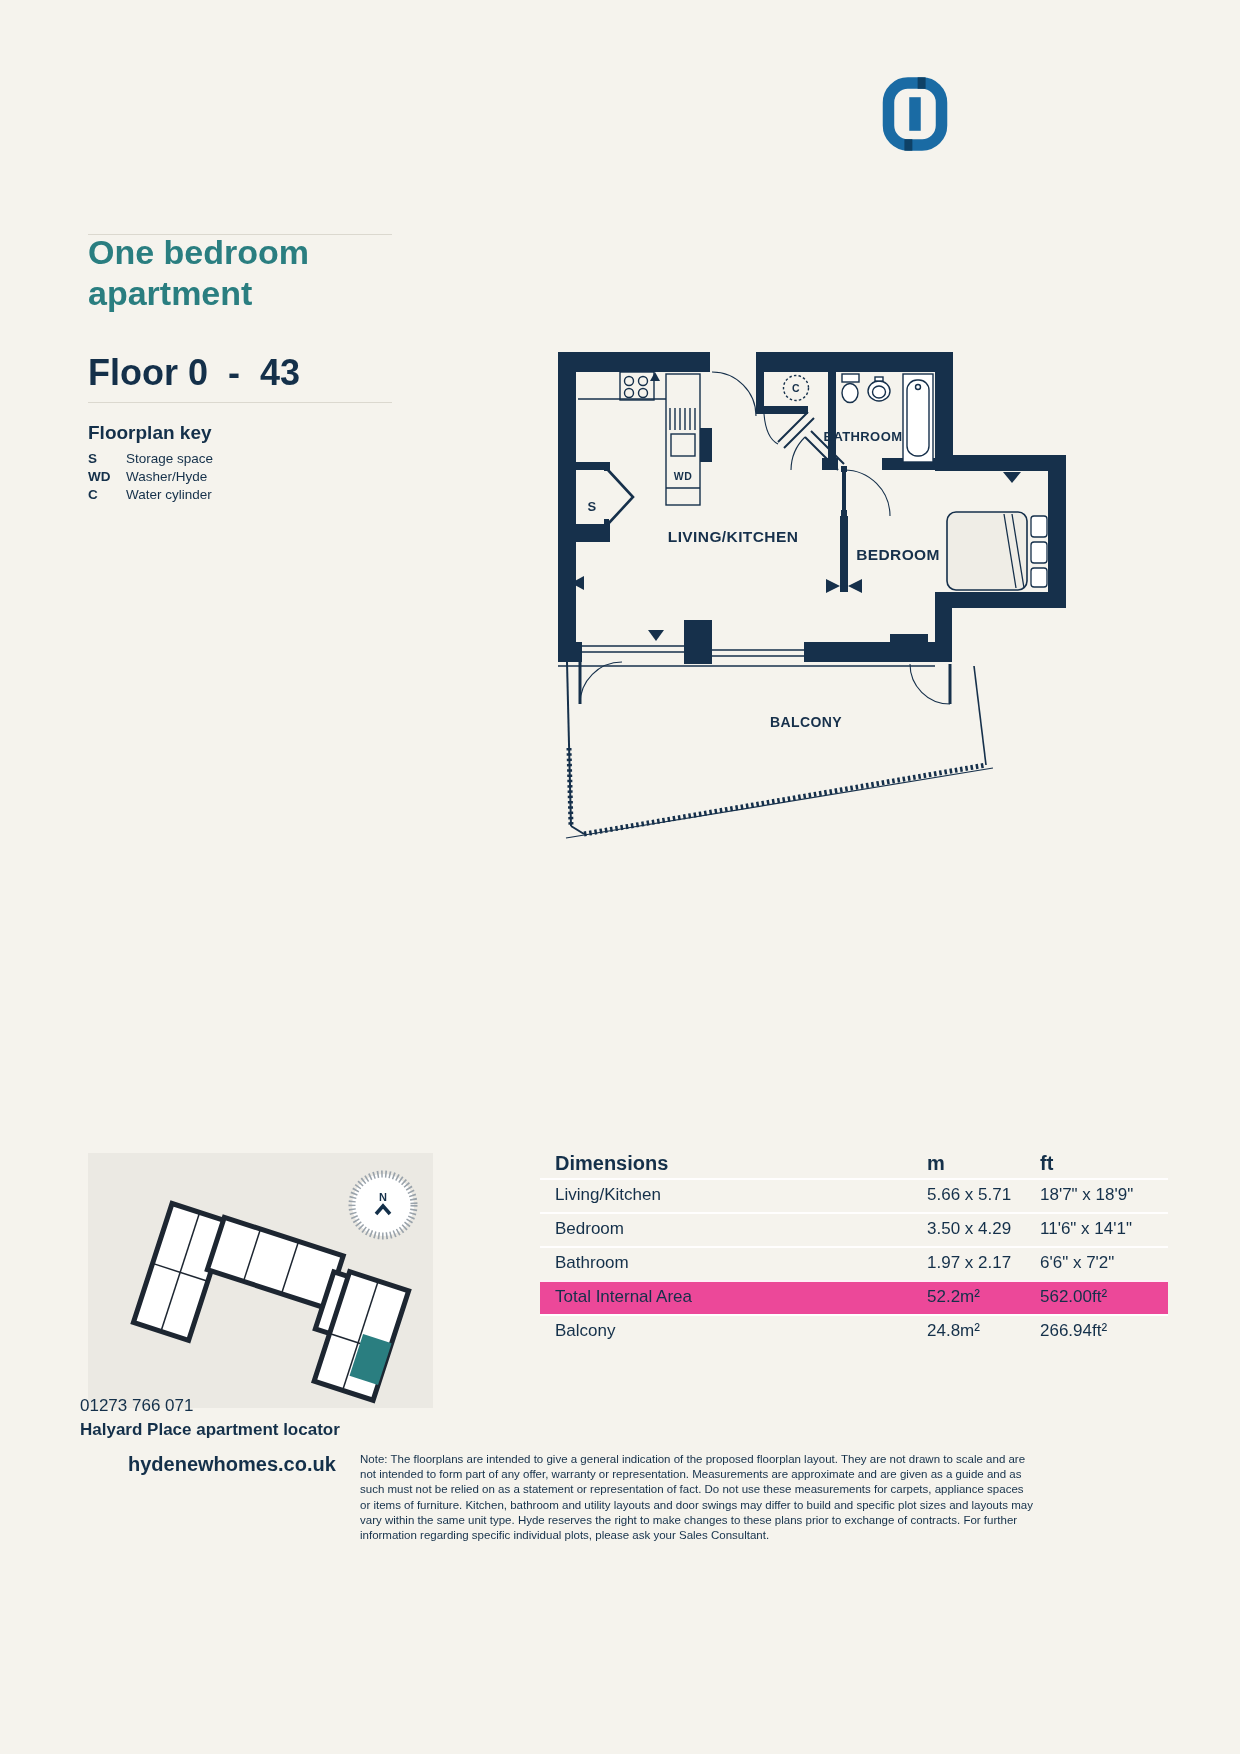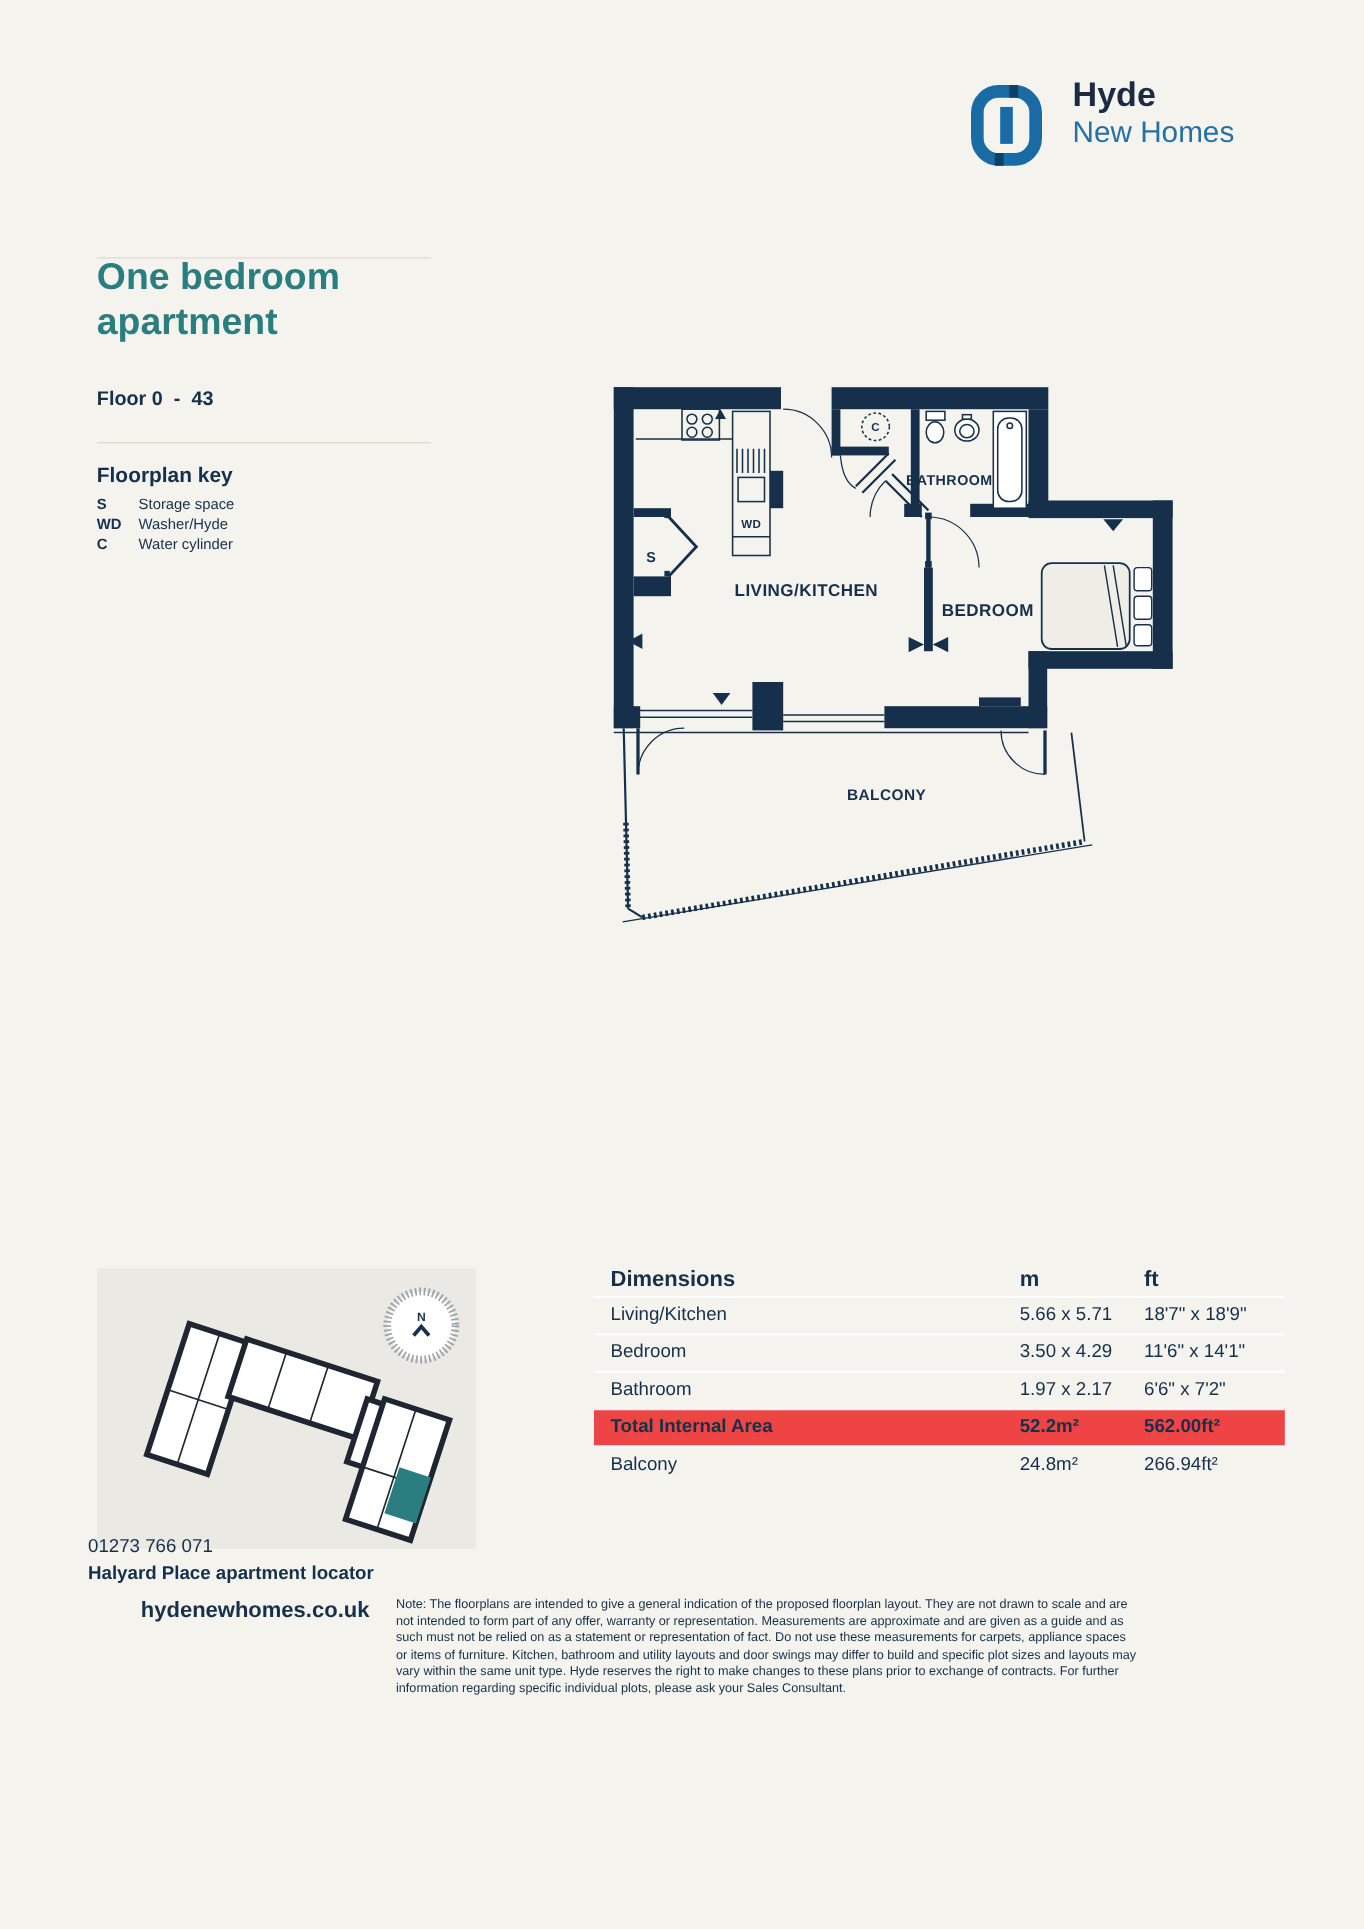--- a/index.html
+++ b/index.html
@@ -8,33 +8,33 @@
   .abs{position:absolute;}
 
   
   .logo{left:877px;top:70px;display:flex;gap:22px;align-items:flex-start;}
   .logo-text .brand{font-size:31px;font-weight:bold;color:#1c2b44;line-height:32px;}
   .logo-text .sub{font-size:27px;color:#2471a6;line-height:30px;margin-top:3px;}
 
   
   .rule{height:1px;background:#dbd8cf;width:304px;left:88px;}
   .title{left:88px;top:232px;font-size:34px;line-height:41px;font-weight:bold;color:#2a7e80;}
-  .floor{left:88px;top:352px;font-size:18px;font-weight:bold;color:#14304a;white-space:pre;}
+  .floor{left:88px;top:352px;font-size:36px;font-weight:bold;color:#14304a;white-space:pre;}
   .keyhead{left:88px;top:422px;font-size:19px;font-weight:bold;}
   .key{left:88px;top:450px;font-size:13.5px;line-height:18px;}
   .key-row{display:flex;}
   .key-abbr{font-weight:bold;width:38px;flex:0 0 38px;}
 
   
   .dtable{left:540px;top:1148px;width:628px;font-size:17px;}
   .trow{position:relative;height:32px;border-top:2px solid rgba(255,255,255,.92);}
   .thead{position:relative;height:30px;font-size:20px;font-weight:bold;}
   .thead span,.trow span{position:absolute;line-height:30px;white-space:nowrap;}
   .c0{left:15px;} .c1{left:387px;} .c2{left:500px;}
-  .trow.hl{background:#ef4444;font-weight:bold;}
+  .trow.hl{background:#ec4899;font-weight:normal;}
 
   .caption{left:80px;top:1420px;font-size:17px;font-weight:bold;text-align:center;}
   .web{left:80px;top:1453px;font-size:20px;font-weight:bold;margin-left:48px;}
   .phone{left:80px;top:1396px;font-size:17px;}
   .note{left:360px;top:1452px;width:676px;font-size:11.5px;line-height:15.2px;color:#14304a;}
 
   svg text{font-family:"Liberation Sans",sans-serif;}
   .plan-label{font-weight:bold;fill:#16304b;letter-spacing:.4px;}
 </style>
 </head>
@@ -42,24 +42,20 @@
 
 <div class="page">
 
   <div class="abs logo">
     <svg width="76" height="88" viewBox="0 0 86 94">
       <rect x="13" y="12" width="60" height="70" rx="22" fill="none" stroke="#1a6ba4" stroke-width="13"></rect>
       <rect x="46" y="5.5" width="9" height="13" fill="#0e4166"></rect>
       <rect x="31" y="75.5" width="9" height="13" fill="#0e4166"></rect>
       <rect x="36.5" y="28" width="13" height="38" fill="#1a6ba4"></rect>
     </svg>
-    <div class="logo-text">
-      <div class="brand">Hyde</div>
-      <div class="sub">New Homes</div>
-    </div>
   </div>
 
   <div class="abs rule" style="top:234px"></div>
   <div class="abs title">
     <div>One bedroom</div>
     <div>apartment</div>
   </div>
   <div class="abs floor">Floor 0  -  43</div>
   <div class="abs rule" style="top:402px"></div>
 

